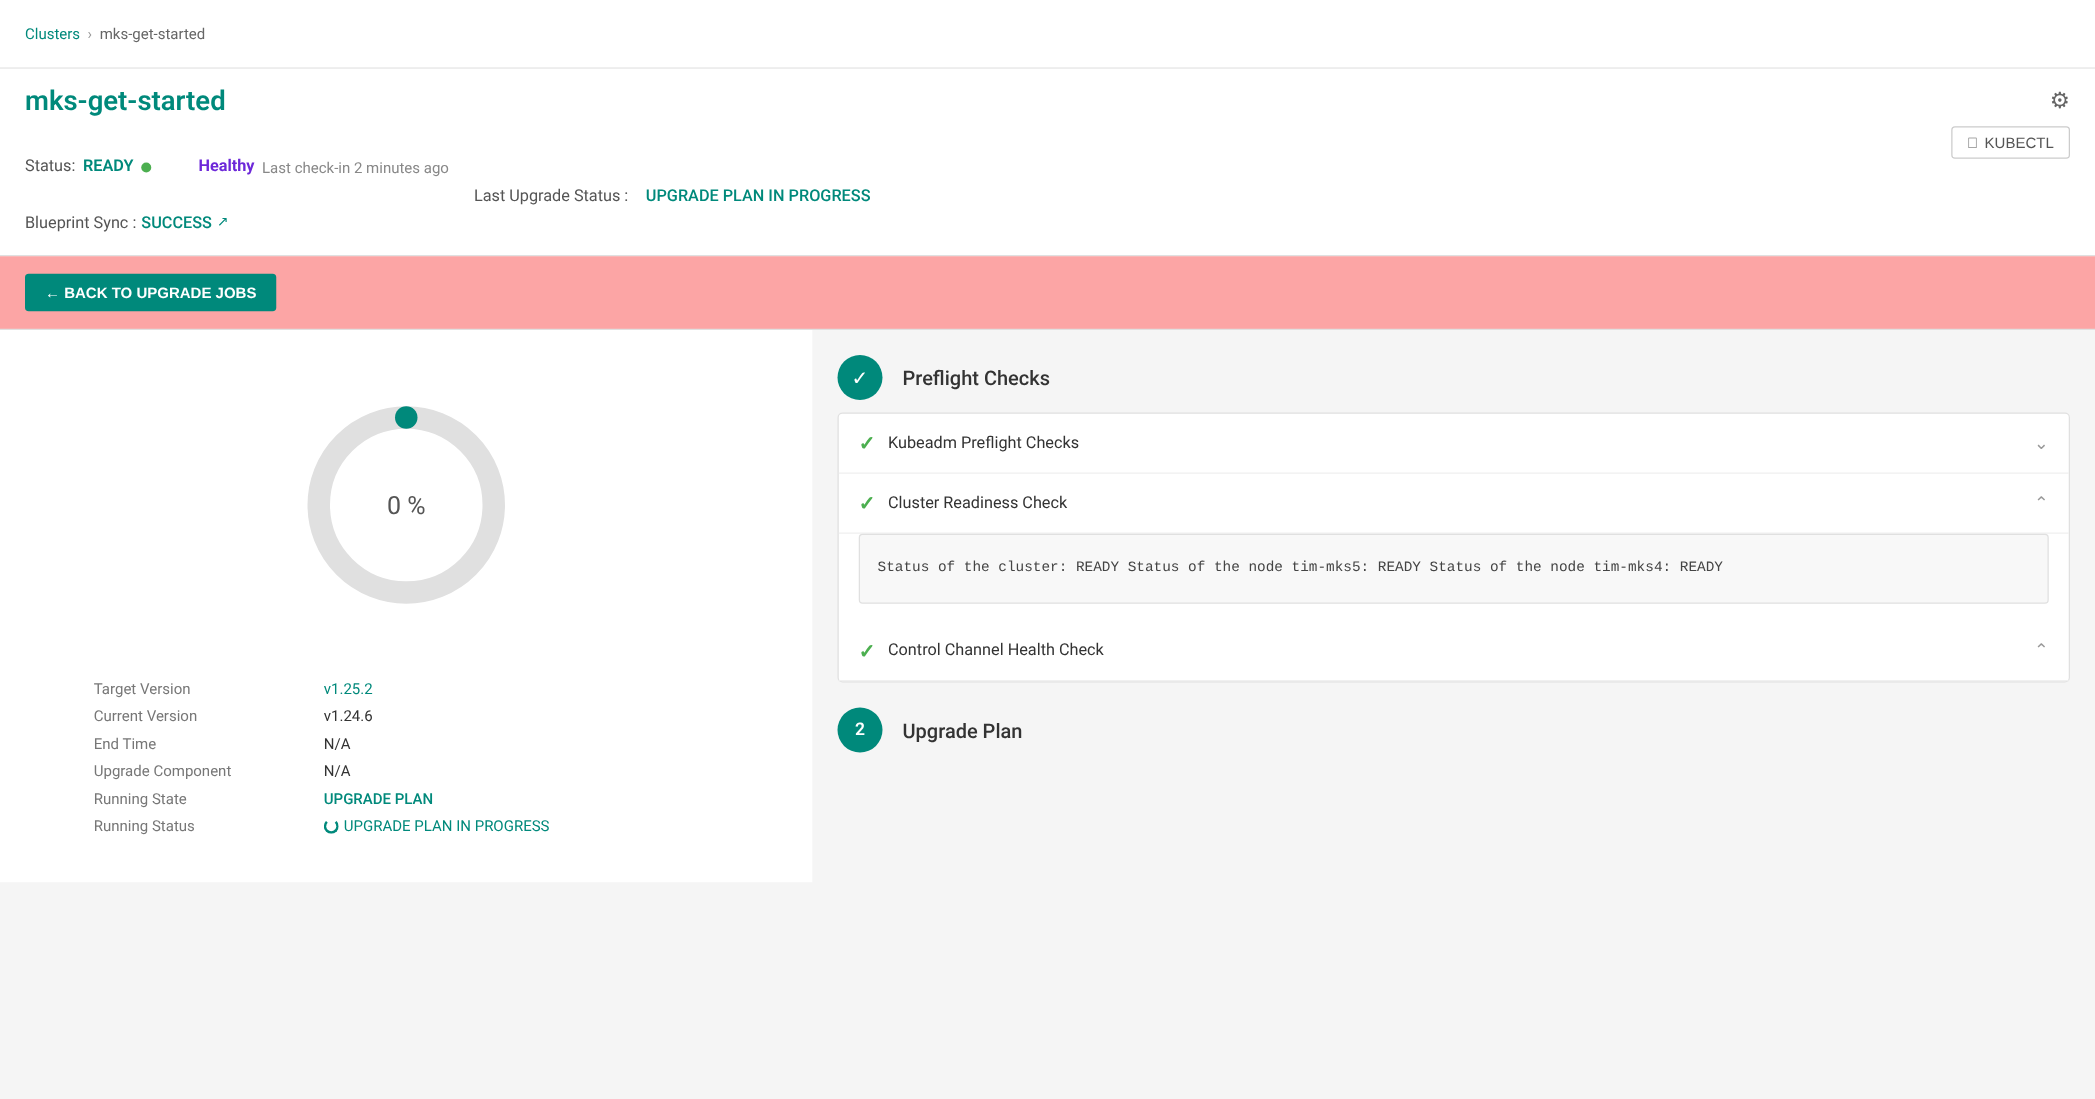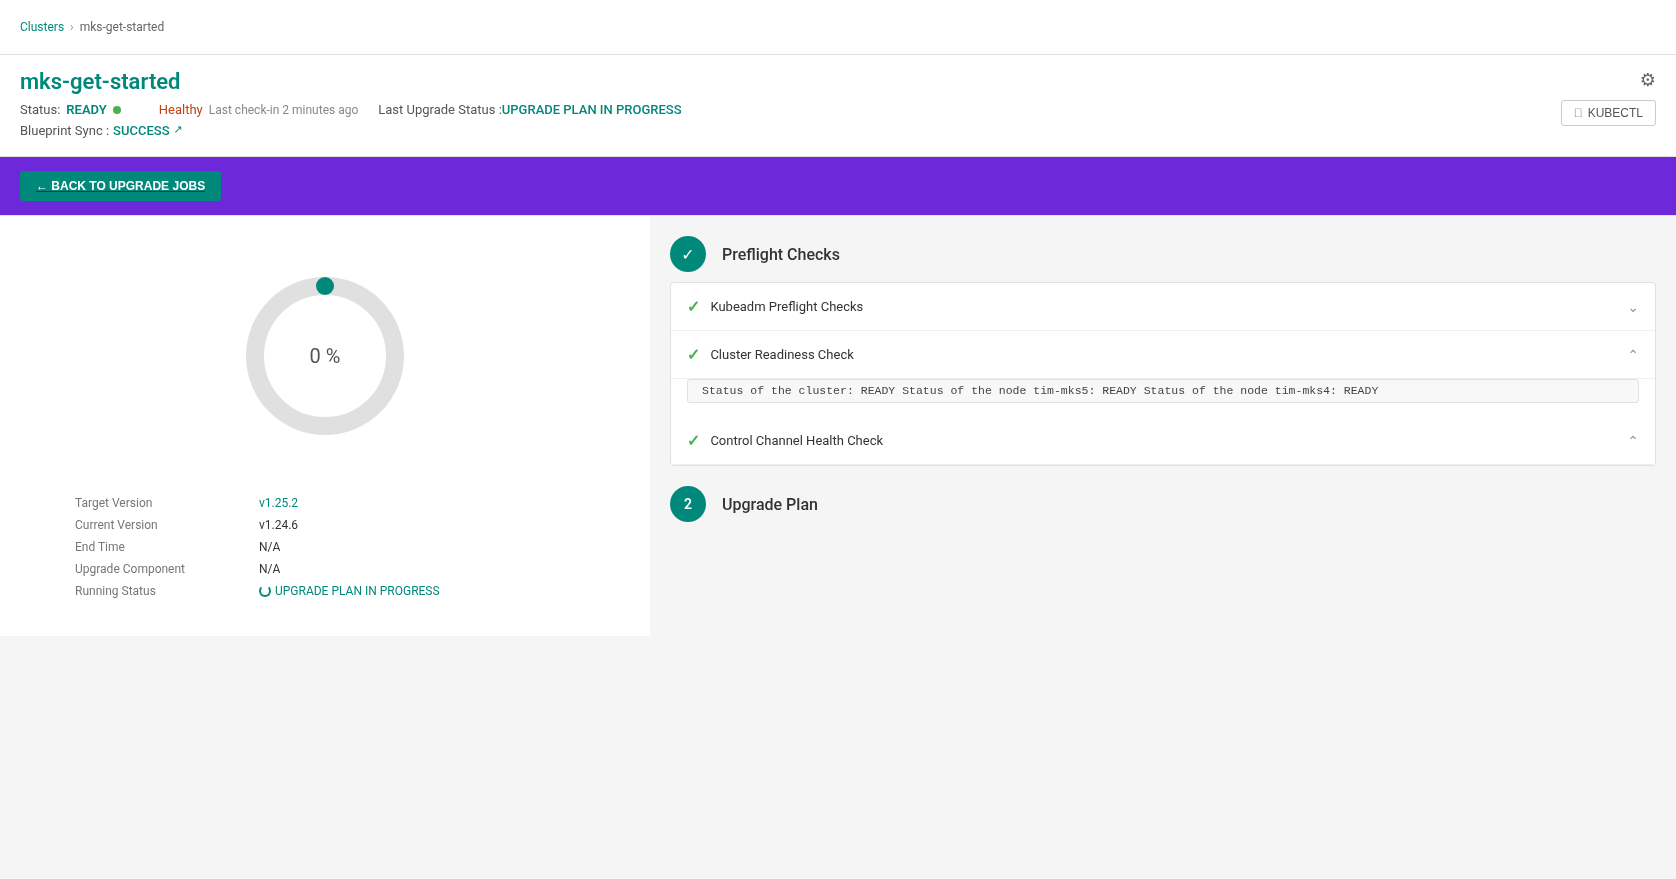--- a/index.html
+++ b/index.html
@@ -11,37 +11,37 @@
 
     .cluster-header { background: #fff; padding: 14px 20px 0 20px; border-bottom: 1px solid #e0e0e0; }
     .cluster-title-row { display: flex; justify-content: space-between; align-items: flex-start; }
     .cluster-title { font-size: 22px; font-weight: 600; color: #00897b; margin-bottom: 8px; }
     .gear-icon { font-size: 18px; color: #666; cursor: pointer; }
     .cluster-meta { display: flex; align-items: center; gap: 20px; margin-bottom: 6px; }
     .status-row { display: flex; align-items: center; gap: 6px; }
     .status-label { color: #555; }
     .status-ready { color: #00897b; font-weight: 600; }
     .health-dot { width: 8px; height: 8px; border-radius: 50%; background: #4caf50; display: inline-block; }
-    .health-text { color: #c2410c; font-weight: 400; padding-left: 32px; }
+    .health-text { color: #6d28d9; font-weight: 700; padding-left: 32px; }
     .last-checkin { color: #888; font-size: 12px; }
-    .upgrade-status { display: flex; align-items: center; gap: 0; }
+    .upgrade-status { display: flex; align-items: center; gap: 14px; margin-top: 48px; }
     .upgrade-status-label { color: #555; }
     .upgrade-status-value { color: #00897b; font-weight: 500; cursor: pointer; }
     .blueprint-row { display: flex; align-items: flex-start; gap: 4px; margin-bottom: 18px; }
     .blueprint-label { color: #555; }
     .blueprint-value { color: #00897b; font-weight: 500; }
     .external-link { font-size: 11px; color: #00897b; }
     .kubectl-btn { display: flex; align-items: center; gap: 6px; border: 1px solid #ccc; padding: 5px 12px; border-radius: 3px; cursor: pointer; color: #555; font-size: 12px; background: #fff; }
 
     .tabs { display: flex; gap: 0; border-top: 1px solid #e0e0e0; }
     .tab { padding: 10px 18px; cursor: pointer; color: #666; font-size: 13px; border-bottom: 2px solid transparent; }
     .tab.active { color: #00897b; border-bottom: 2px solid #00897b; font-weight: 500; }
 
     .content-area { padding: 0; }
-    .back-bar { background: #6d28d9; padding: 14px 20px; border-bottom: 1px solid #e0e0e0; text-decoration: underline; }
+    .back-bar { background: #fca5a5; padding: 14px 20px; border-bottom: 1px solid #e0e0e0; }
     .back-btn { background: #00897b; color: #fff; border: none; padding: 8px 16px; border-radius: 3px; cursor: pointer; font-size: 12px; font-weight: 600; display: flex; align-items: center; gap: 6px; }
 
     .main-content { display: flex; gap: 0; padding: 0; }
 
     .left-panel { width: 650px; min-width: 400px; padding: 30px 40px; background: #fff; display: flex; flex-direction: column; align-items: center; }
     .donut-container { position: relative; width: 180px; height: 180px; margin: 20px auto 30px; }
     .donut-svg { width: 180px; height: 180px; }
     .donut-text { position: absolute; top: 50%; left: 50%; transform: translate(-50%, -50%); font-size: 20px; color: #555; font-weight: 400; }
 
     .info-grid { width: 100%; max-width: 500px; margin-top: 20px; }
@@ -60,21 +60,21 @@
     .section-title { font-size: 16px; font-weight: 500; color: #333; }
 
     .checks-card { background: #fff; border: 1px solid #e0e0e0; border-radius: 4px; margin-bottom: 16px; }
     .check-row { display: flex; align-items: center; justify-content: space-between; padding: 14px 16px; border-bottom: 1px solid #f0f0f0; cursor: pointer; }
     .check-row:last-child { border-bottom: none; }
     .check-left { display: flex; align-items: center; gap: 10px; }
     .check-icon { color: #4caf50; font-size: 16px; font-weight: bold; }
     .check-label { font-size: 13px; color: #333; }
     .chevron { color: #999; font-size: 14px; }
 
-    .check-details { background: #f8f8f8; border: 1px solid #e0e0e0; border-radius: 3px; margin: 0 16px 14px 16px; padding: 2px 14px; font-family: 'Courier New', monospace; font-size: 11.5px; color: #444; line-height: 1.6; }
+    .check-details { background: #f8f8f8; border: 1px solid #e0e0e0; border-radius: 3px; margin: 0 16px 14px 16px; padding: 18px 14px; font-family: 'Courier New', monospace; font-size: 11.5px; color: #444; line-height: 1.6; }
 
     .preflight-section { margin-bottom: 20px; }
     .preflight-header-row { display: flex; align-items: center; gap: 16px; margin-bottom: 10px; }
 
     .upgrade-plan-section { display: flex; align-items: center; gap: 16px; margin-top: 8px; }
   </style>
 </head>
 <body>
 
 <div class="top-bar">
@@ -145,20 +145,24 @@
         </div>
         <div class="info-row">
           <span class="info-key">End Time</span>
           <span class="info-val">N/A</span>
         </div>
         <div class="info-row">
           <span class="info-key">Upgrade Component</span>
           <span class="info-val">N/A</span>
         </div>
         <div class="info-row">
+          <span class="info-key">Running State</span>
+          <span class="info-val upgrade-plan-val">UPGRADE PLAN</span>
+        </div>
+        <div class="info-row">
           <span class="info-key">Running Status</span>
           <span class="info-val status-progress">
             <span class="spinner-icon"></span>
             <span>UPGRADE PLAN IN PROGRESS</span>
           </span>
         </div>
       </div>
     </div>
 
     <div class="right-panel">

